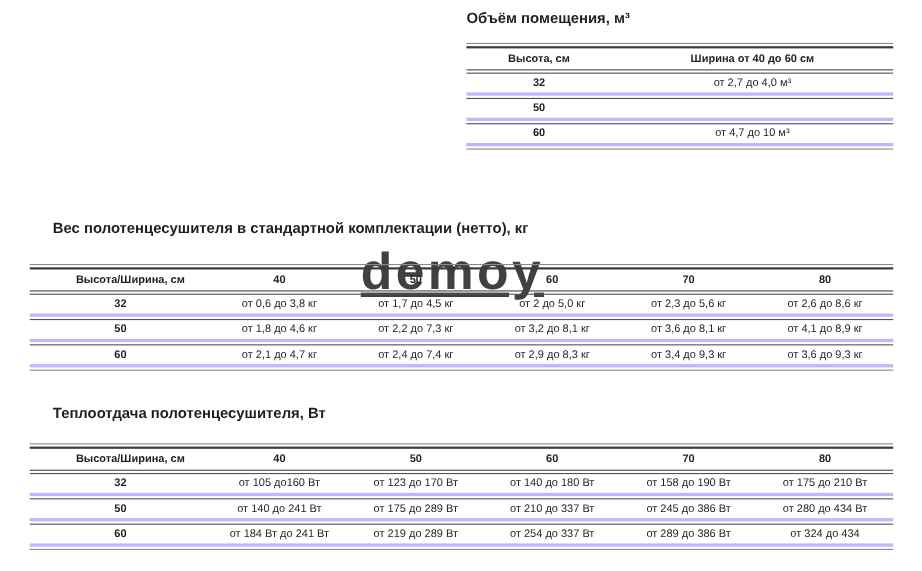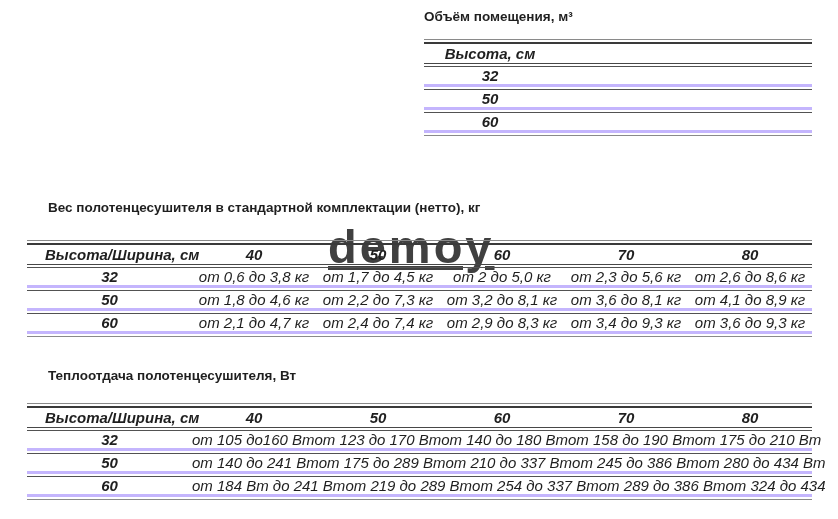--- a/index.html
+++ b/index.html
@@ -63,48 +63,50 @@
   .trow:last-child { margin-bottom: 0; }
   .trow.head {
     height: 22px;
     border-top: 2px solid #3a3a3a;
     border-bottom: 1.5px solid #474747;
     font-weight: bold;
   }
   .cell {
     box-sizing: border-box;
     text-align: center;
-    font-size: 15px;
+    font-size: 10px;
     white-space: nowrap;
     line-height: 1;
-    font-style: italic;
   }
   .cell.first { flex: 0 0 auto; }
   .cell.rest  { flex: 1 1 0; }
-  .cell.head-left { text-align: right; padding-left: 18px; }
+  .cell.head-left { text-align: center; padding-left: 18px; }
   .cell.rowlabel { font-weight: bold; }
 </style>
 </head>
 <body>
 
 <div class="watermark" style="color: #404040; text-decoration: underline;">demoy</div>
 
 <div class="title" id="title-volume">Объём помещения, м³</div>
 <div class="tbl" id="tbl-volume">
     <div class="trow head">
       <div class="cell first" style="width: 132px;">Высота, см</div>
+      <div class="cell rest">Ширина от 40 до 60 см</div>
     </div>
     <div class="trow">
       <div class="cell first rowlabel" style="width: 132px;">32</div>
+      <div class="cell rest">от 2,7 до 4,0 м³</div>
     </div>
     <div class="trow">
       <div class="cell first rowlabel" style="width: 132px;">50</div>
     </div>
     <div class="trow">
       <div class="cell first rowlabel" style="width: 132px;">60</div>
+      <div class="cell rest">от 4,7 до 10 м³</div>
     </div>
   </div>
 
 <div class="title" id="title-weight">Вес полотенцесушителя в стандартной комплектации (нетто), кг</div>
 <div class="tbl" id="tbl-weight">
     <div class="trow head">
       <div class="cell first head-left" style="width: 165px;">Высота/Ширина, см</div>
       <div class="cell rest">40</div>
       <div class="cell rest">50</div>
       <div class="cell rest">60</div>

